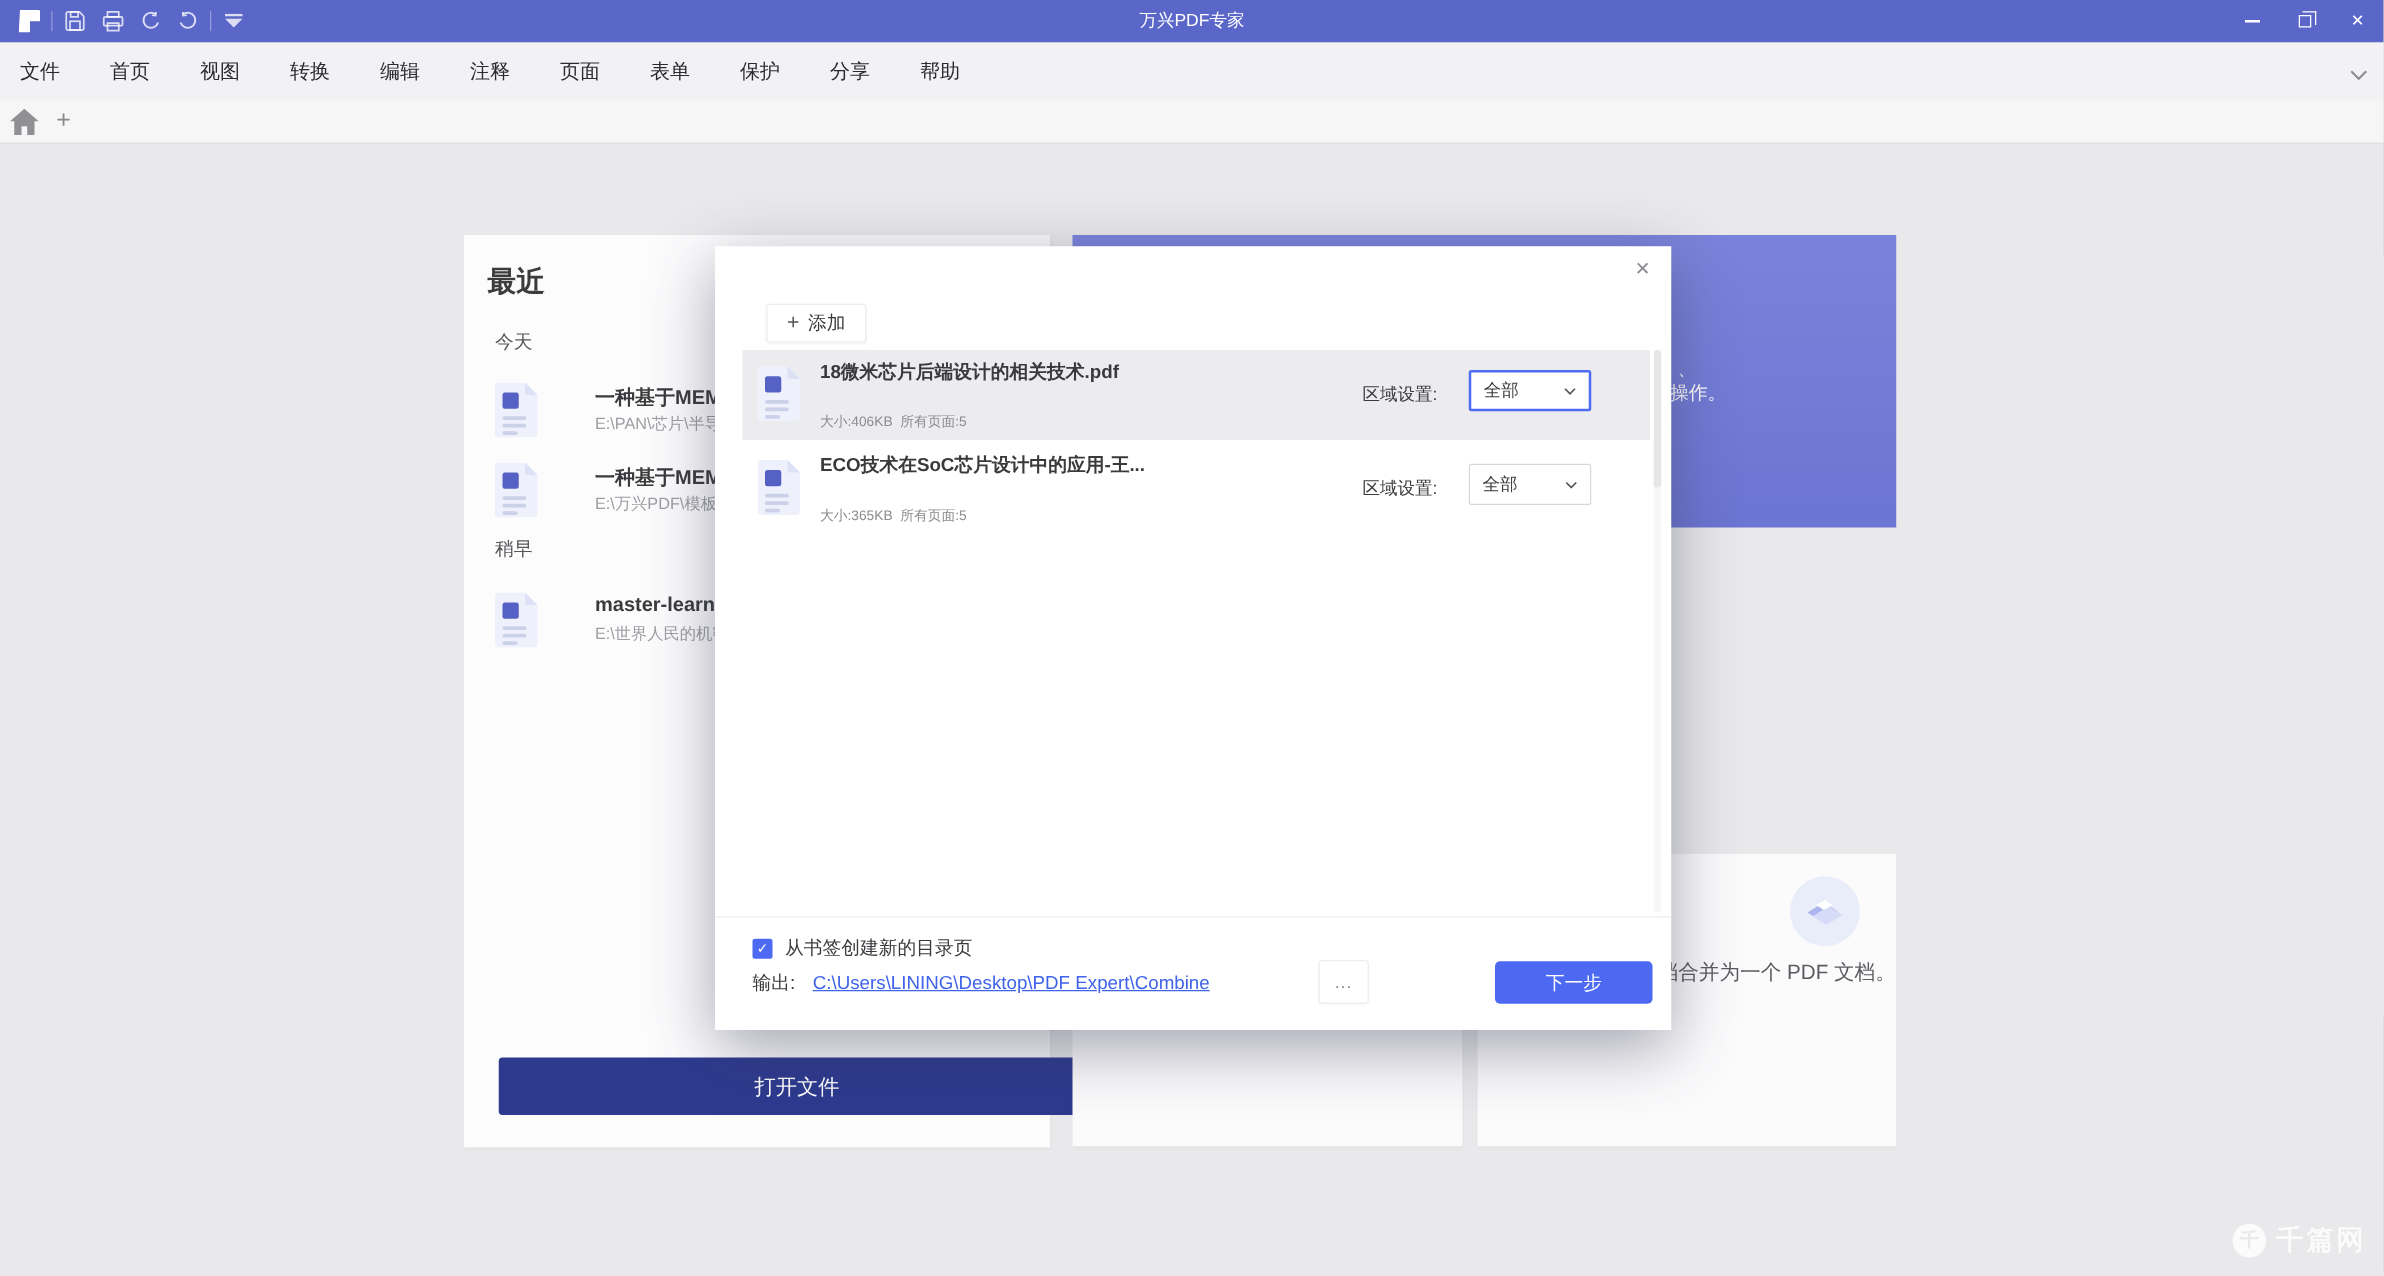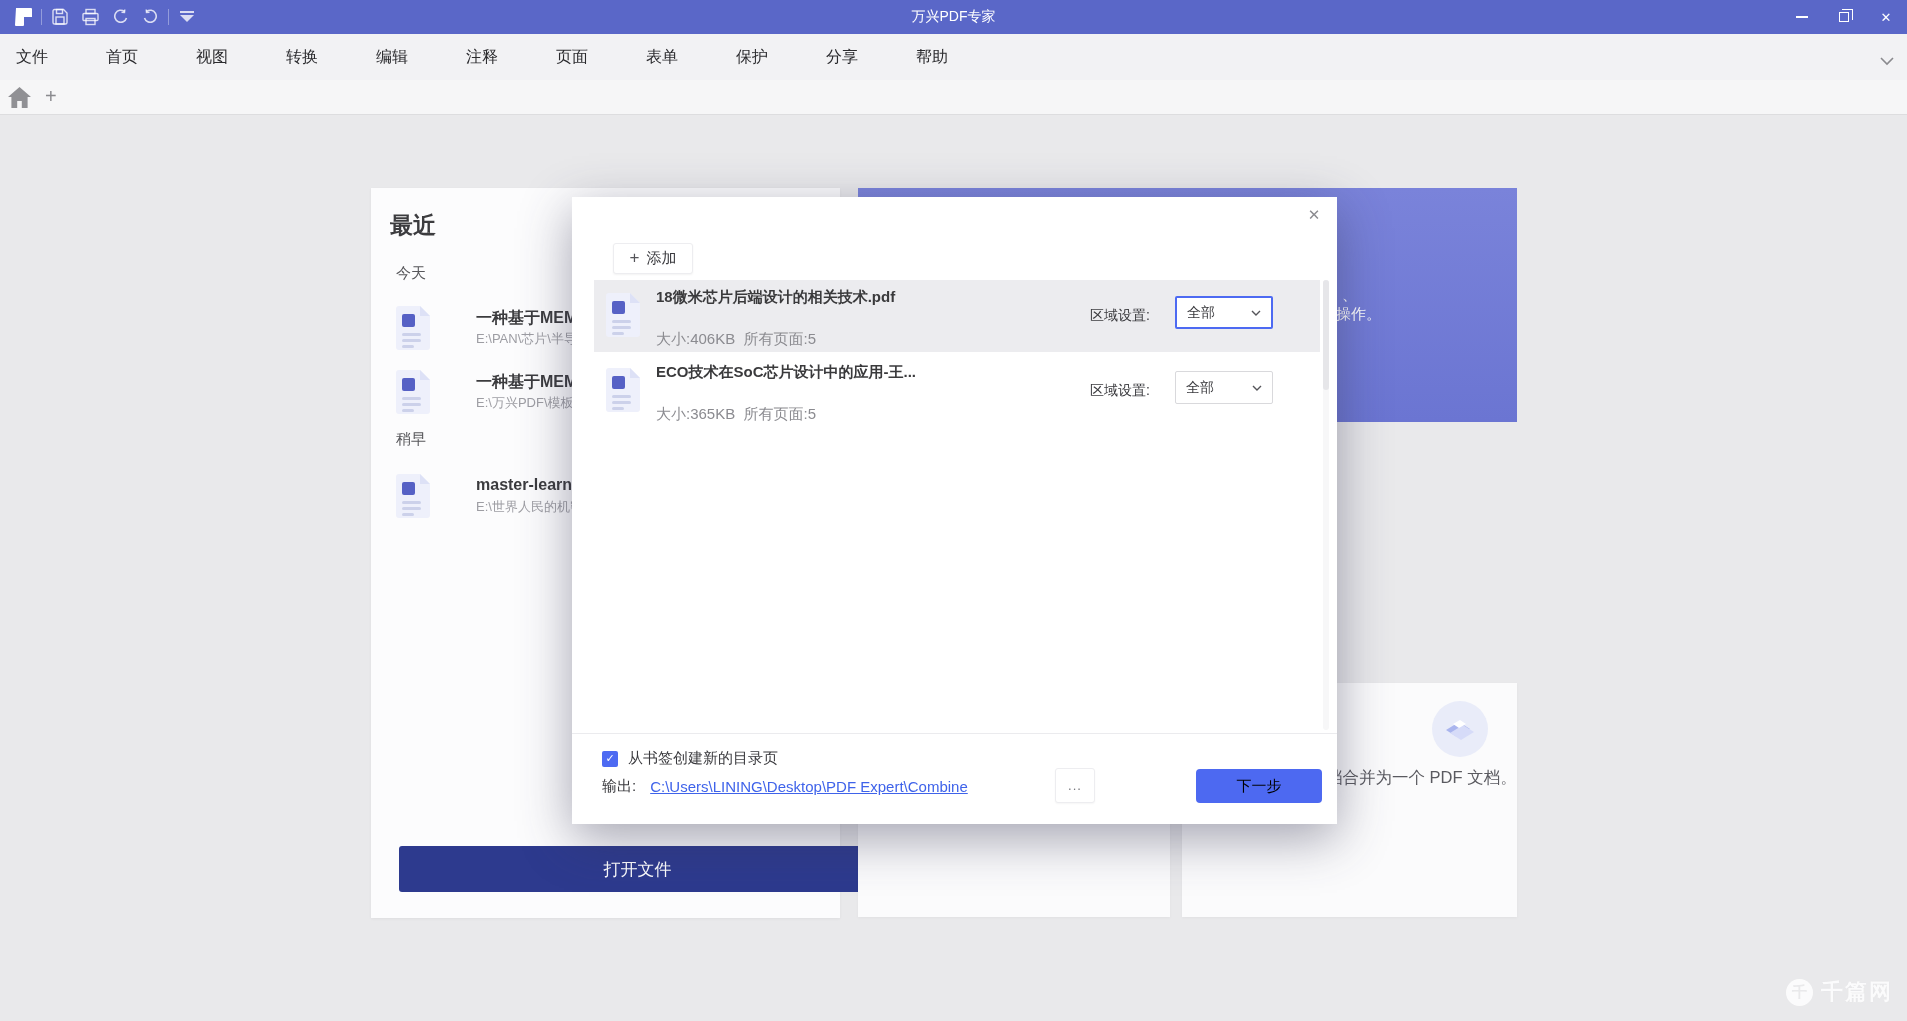--- a/index.html
+++ b/index.html
@@ -13,21 +13,21 @@
   .tb-btn{width:30px;height:26px;display:flex;align-items:center;justify-content:center;color:rgba(255,255,255,.78);}
   .tb-sep{width:1px;height:16px;background:rgba(255,255,255,.35);margin:0 3px;}
   .tb-title{position:absolute;left:0;right:0;top:0;height:34px;display:flex;align-items:center;justify-content:center;color:#fff;font-size:14px;pointer-events:none;}
   .win-controls{position:absolute;right:0;top:0;height:34px;display:flex;}
   .win-btn{width:42px;height:34px;display:flex;align-items:center;justify-content:center;color:#fff;font-size:13px;}
   .restore-glyph{width:10px;height:10px;border:1.4px solid #fff;position:relative;background:transparent;}
   .restore-glyph:before{content:"";position:absolute;left:2px;top:-4px;width:10px;height:10px;border:1.4px solid #fff;border-bottom:none;border-left:none;}
   .min-glyph{width:12px;height:1.6px;background:#fff;}
 
   
-  .menubar{left:0;top:34px;width:1907px;height:46px;background:#f2f2f4;display:flex;align-items:center;padding-left:16px;gap:58px;}
+  .menubar{left:0;top:34px;width:1907px;height:46px;background:#f2f2f4;display:flex;align-items:center;padding-left:16px;gap:40px;}
   .menu-item{font-size:16px;color:#2b2b2e;white-space:nowrap;}
   .ribbon-chevron{right:12px;top:52px;width:16px;height:10px;}
 
   
   .tabbar{left:0;top:80px;width:1907px;height:35px;background:#f6f6f7;border-bottom:1px solid #dddddf;display:flex;align-items:center;padding-left:8px;gap:14px;}
   .plus{font-size:20px;color:#8a8a8e;line-height:1;margin-top:-2px;}
 
   
   .left-panel{left:371px;top:188px;width:469px;height:730px;background:#fcfcfd;z-index:1;box-shadow:0 1px 3px rgba(0,0,0,.05);}
   .panel-title{position:absolute;left:19px;top:22px;font-size:23px;font-weight:600;color:#3c3c3f;}
@@ -44,36 +44,36 @@
 
   
   .dialog{left:572px;top:197px;width:765px;height:627px;background:#fff;z-index:10;box-shadow:0 14px 48px rgba(55,55,85,.45);}
   .dlg-title{position:absolute;left:0;right:0;top:9px;text-align:center;font-size:17px;color:#3a3a3e;}
   .dlg-close{position:absolute;right:12px;top:7px;width:22px;height:22px;display:flex;align-items:center;justify-content:center;color:#8b8b90;font-size:15px;}
   .add-btn{position:absolute;left:41px;top:46px;width:80px;height:31px;background:#fff;border:1px solid #ededf0;border-radius:3px;display:flex;align-items:center;justify-content:center;gap:7px;font-size:15px;color:#3a3a3e;box-shadow:0 1px 2px rgba(0,0,0,.05);}
   .add-plus{font-size:17px;color:#55555a;line-height:1;margin-top:-2px;}
   .file-row{position:absolute;left:22px;width:726px;height:72px;}
   .file-row .doc{position:absolute;left:12px;top:13px;}
   .file-row .fname{position:absolute;left:62px;top:8px;font-size:15px;font-weight:600;color:#3a3a3c;white-space:nowrap;}
-  .file-row .fmeta{position:absolute;left:62px;top:50px;font-size:15px;color:#8b8b90;white-space:nowrap;}
+  .file-row .fmeta{position:absolute;left:62px;top:50px;font-size:11px;color:#8b8b90;white-space:nowrap;}
   .file-row .range-label{position:absolute;left:496px;top:27px;font-size:14px;color:#3a3a3e;}
   .select{position:absolute;left:581px;top:16px;width:98px;height:33px;background:#fff;border:1px solid #d9d9dc;border-radius:2px;display:flex;align-items:center;padding:0 10px;font-size:14px;color:#3a3a3e;justify-content:flex-end;}
   .select.focused{border:2px solid #4d6af2;}
   .select .chev{margin-left:auto;}
   .dlg-scroll{position:absolute;right:8px;top:83px;width:6px;height:450px;background:#f7f7f8;border-radius:3px;}
   .dlg-scroll .thumb{position:absolute;left:0;top:0;width:6px;height:110px;background:#e6e6e9;border-radius:3px;}
   .dlg-divider{position:absolute;left:0;top:536px;width:765px;height:1px;background:#ebebee;}
   .chk-row{position:absolute;left:30px;top:552px;display:flex;align-items:center;gap:10px;}
   .checkbox{width:16px;height:16px;background:#4d6af2;border-radius:2px;display:flex;align-items:center;justify-content:center;color:#fff;font-size:11px;}
   .chk-label{font-size:15px;color:#3a3a3e;}
   .out-row{position:absolute;left:30px;top:580px;display:flex;align-items:center;gap:14px;}
   .out-label{font-size:15px;color:#3a3a3e;}
   .out-link{font-size:15px;color:#3f63ea;text-decoration:underline;white-space:nowrap;}
   .browse-btn{position:absolute;left:483px;top:571px;width:40px;height:35px;background:#fff;border:1px solid #ededf0;border-radius:3px;display:flex;align-items:center;justify-content:center;color:#77777c;font-size:13px;letter-spacing:1px;box-shadow:0 1px 2px rgba(0,0,0,.04);}
-  .next-btn{position:absolute;left:624px;top:572px;width:126px;height:34px;background:#4d69f1;border-radius:4px;color:#000000;font-size:15px;display:flex;align-items:center;justify-content:center;}
+  .next-btn{position:absolute;left:624px;top:572px;width:126px;height:34px;background:#4d69f1;border-radius:4px;color:#ffffff;font-size:15px;display:flex;align-items:center;justify-content:center;}
 
   .watermark{right:14px;bottom:14px;display:flex;align-items:center;gap:8px;z-index:20;opacity:.85;}
   .wm-circle{width:27px;height:27px;border-radius:50%;background:#fff;color:#e9e9eb;display:flex;align-items:center;justify-content:center;font-size:15px;font-weight:800;}
   .wm-text{color:#fff;font-size:22px;font-weight:800;letter-spacing:2px;text-shadow:0 0 1px #d8d8da;}
 </style>
 </head>
 <body>
 
 <div class="stage">
 

